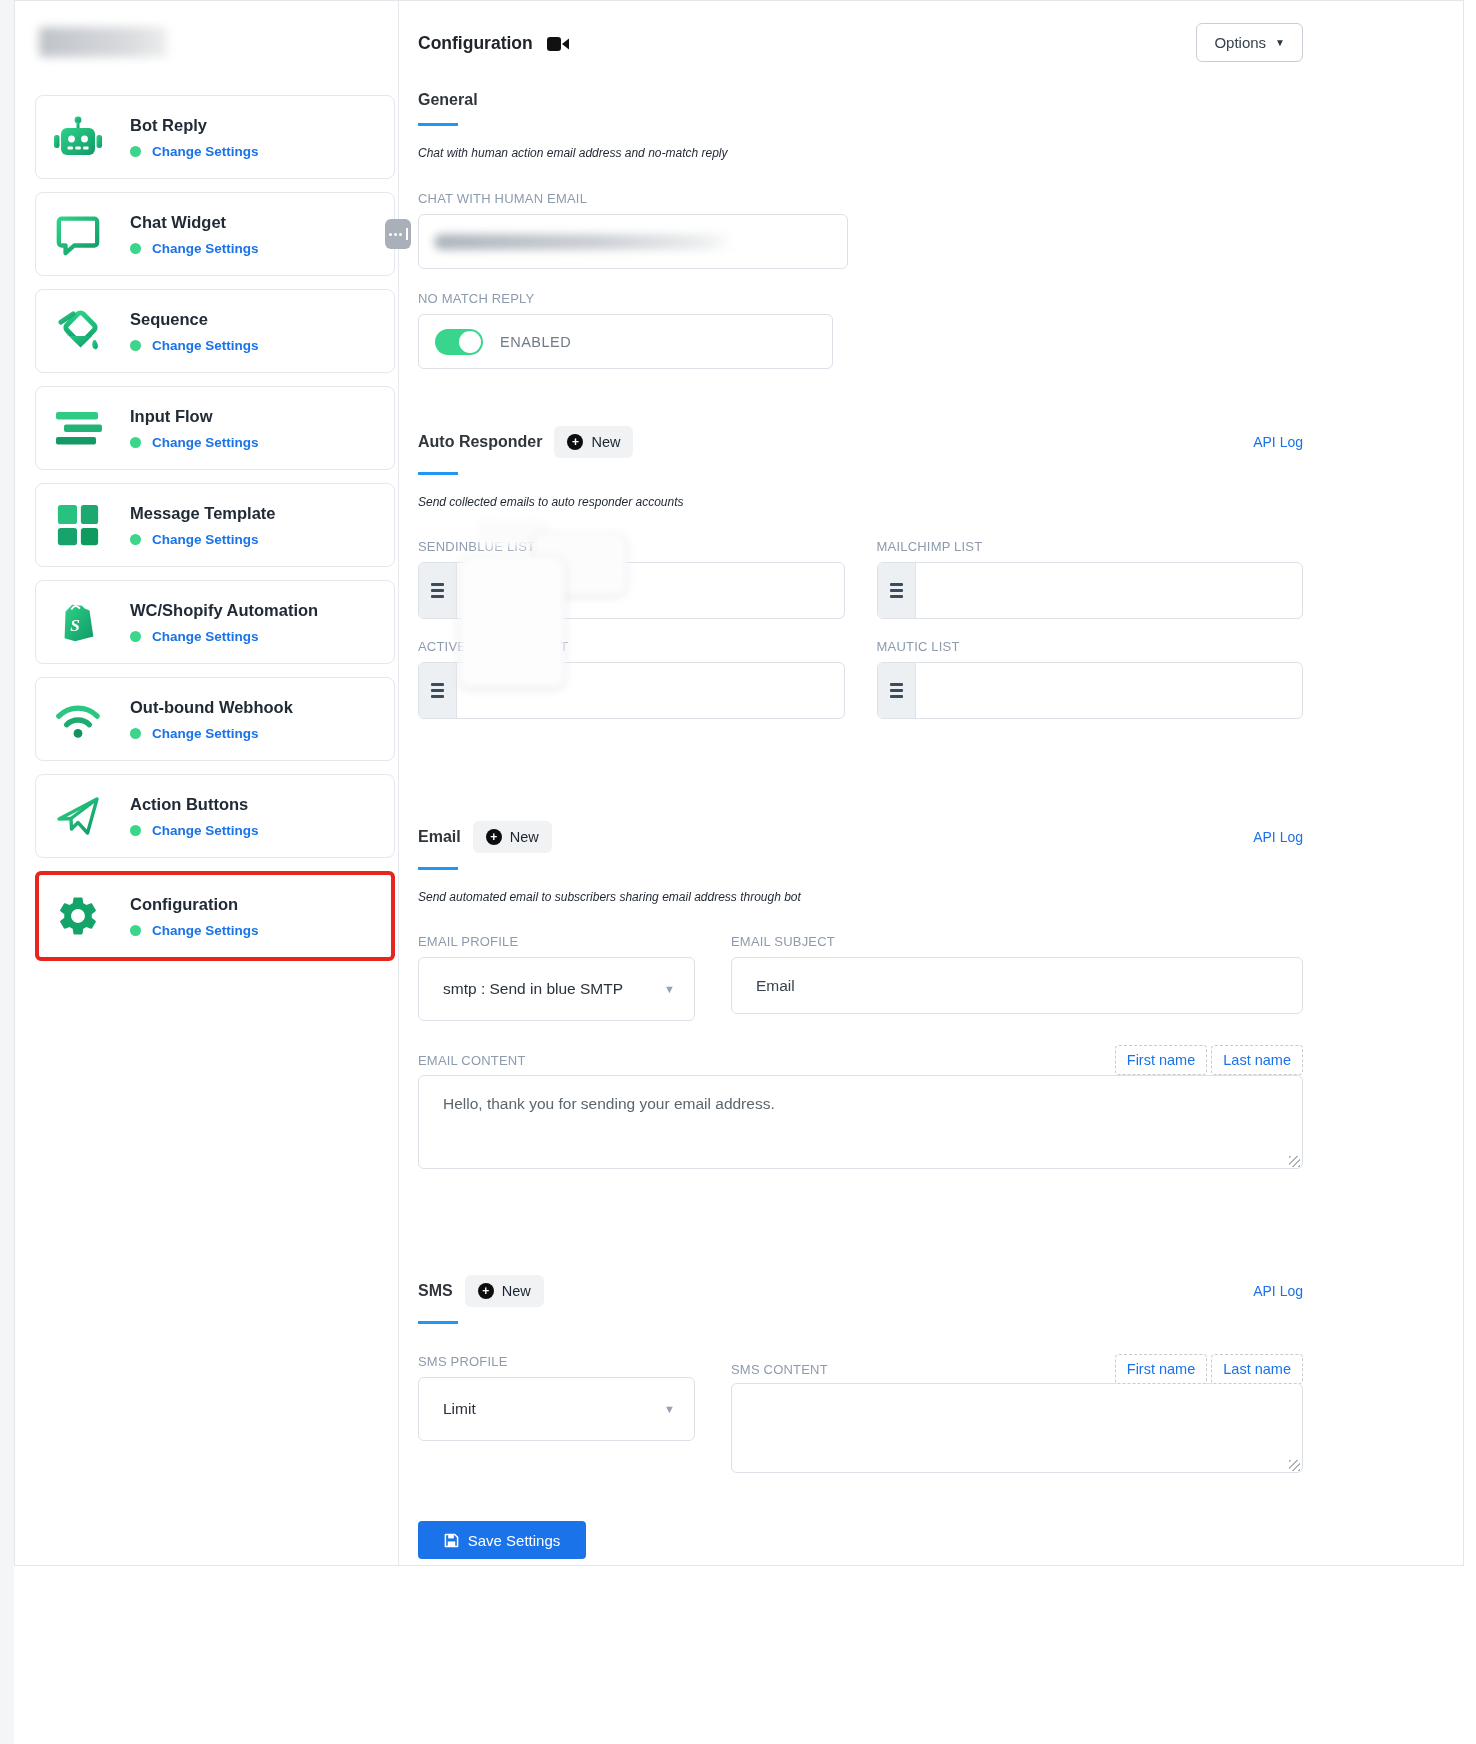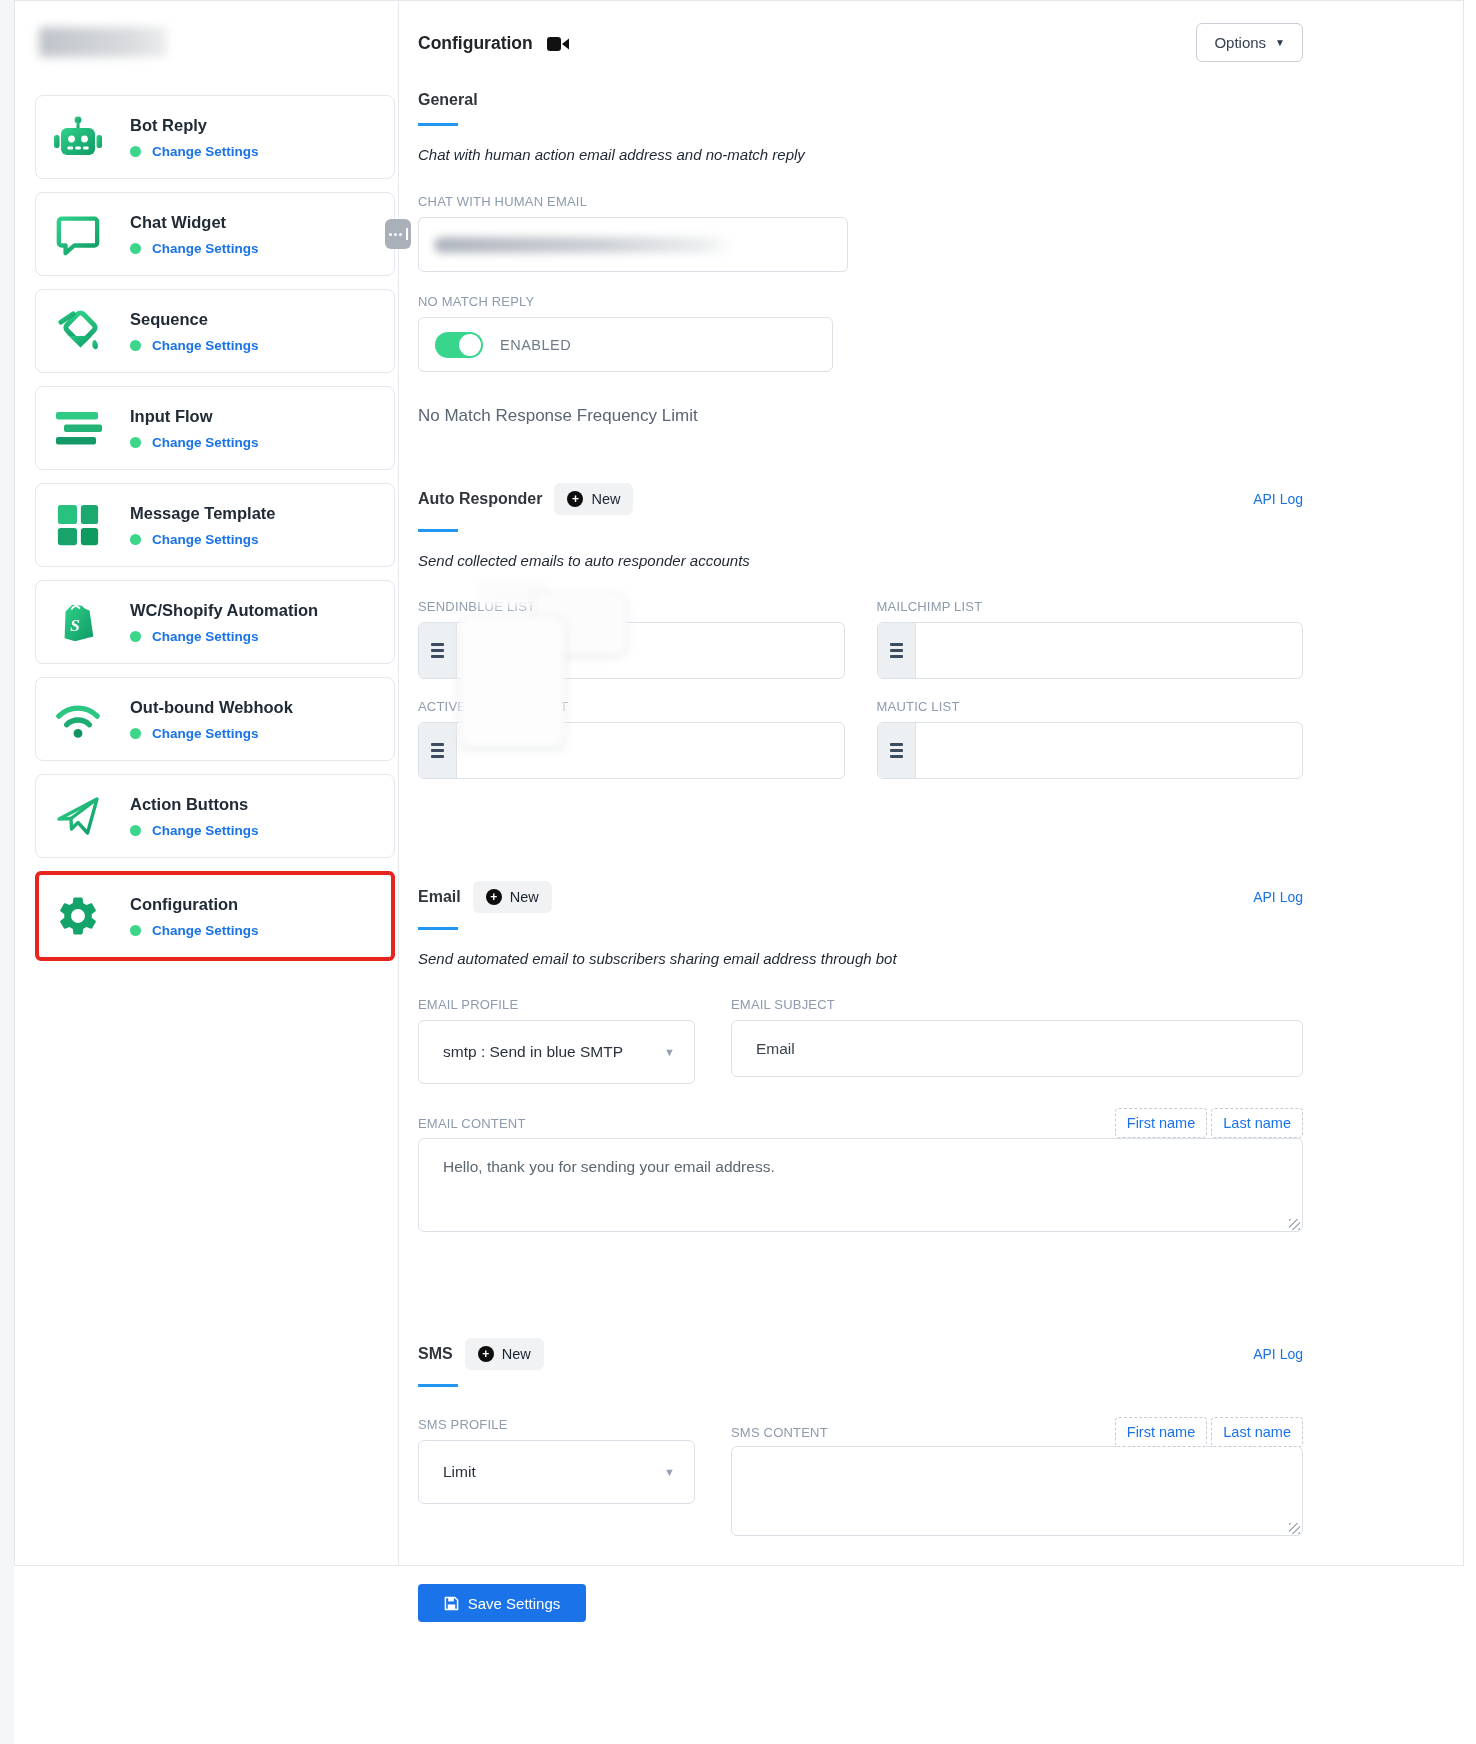--- a/index.html
+++ b/index.html
@@ -37,21 +37,21 @@
   .caret { font-size:10px; color:#2b3a4a; }
 
   .section-head-row { display:flex; align-items:center; }
   .section-head { font-size:16px; font-weight:700; color:#30363c; }
   .new-btn { margin-left:12px; background:#f1f2f4; border:none; border-radius:6px; padding:8px 13px;
              display:flex; align-items:center; gap:8px; font-size:14.5px; color:#1b2430; cursor:pointer; }
   .plus { width:16px; height:16px; border-radius:50%; background:#0d0d0d; color:#fff; font-size:12px; line-height:16px;
           text-align:center; font-weight:700; }
   .api-log { margin-left:auto; color:#1a73e8; font-size:14px; text-decoration:none; cursor:pointer; }
   .underline { width:40px; height:3px; background:#2196f3; margin-top:14px; }
-  .italic-desc { font-style:italic; font-size:15px; color:#1f2733; margin-top:20px; }
+  .italic-desc { font-style:italic; font-size:12px; color:#1f2733; margin-top:20px; }
 
   .field-label { font-size:13px; color:#8e9bad; letter-spacing:.2px; }
   .email-input { width:430px; height:55px; border:1px solid #dce1e7; border-radius:6px; margin-top:8px;
                  display:flex; align-items:center; padding-left:15px; position:relative; cursor:text; }
   .email-blur { width:300px; height:16px; border-radius:8px;
                 background:linear-gradient(90deg,#aeb4bd,#ccd0d5 55%,#eceeef 90%,rgba(255,255,255,0)); filter:blur(4px); }
   .mt22 { margin-top:22px; }
   .enabled-box { width:415px; height:55px; border:1px solid #dce1e7; border-radius:6px; margin-top:8px;
                  display:flex; align-items:center; padding-left:16px; gap:17px; }
   .toggle { width:48px; height:26px; border-radius:13px; position:relative; cursor:pointer; flex:none; }
@@ -340,21 +340,20 @@
       </div>
 
       <div class="field-label mt22">NO MATCH REPLY</div>
       <div class="enabled-box">
         <span class="toggle on">
             <span class="knob"></span>
           </span>
         <span class="enabled-text">ENABLED</span>
       </div>
 
-      <div class="freq-head">No Match Response Frequency Limit</div>
     </div>
 
     <div class="sect-gap1">
       <div class="section-head-row">
         <span class="section-head">Auto Responder</span>
         <button class="new-btn">
           <span class="plus">+</span>
           <span>New</span>
         </button>
         <a class="api-log">API Log</a>

